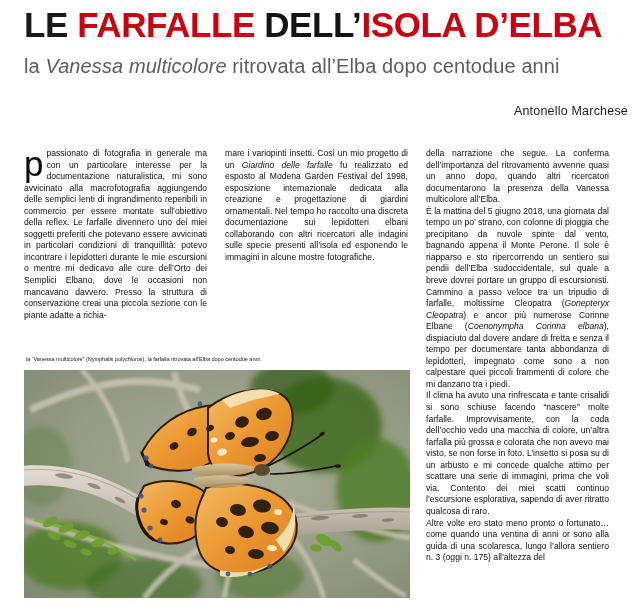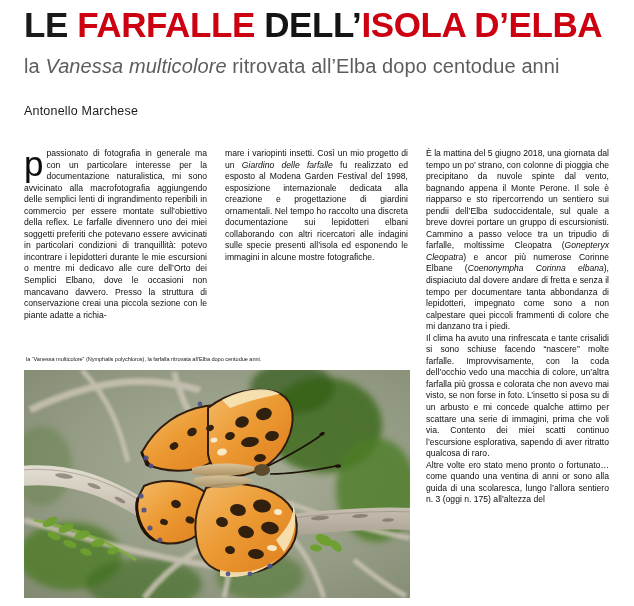--- a/index.html
+++ b/index.html
@@ -34,21 +34,21 @@
     margin-top: 12px;
     font-size: 20px;
     color: #5d5d5d;
     letter-spacing: 0.1px;
     white-space: nowrap;
   }
   .subtitle .sub-italic { font-style: italic; }
 
   .byline {
     margin-top: 26px;
-    text-align: left;
+    text-align: right;
     font-size: 12.5px;
     color: #1b1b1b;
     letter-spacing: 0.2px;
   }
 
   
   .columns {
     position: absolute;
     top: 148px;
     left: 24px;
@@ -122,20 +122,21 @@
 
   <div class="col col-short">
     <p class="dropcap-para">ppassionato di fotografia in generale ma con un particolare interesse per la documentazione naturalistica, mi sono avvicinato alla macrofotografia aggiungendo delle semplici lenti di ingrandimento reperibili in commercio per essere montate sull’obiettivo della reflex. Le farfalle divennero uno dei miei soggetti preferiti che potevano essere avvicinati in particolari condizioni di tranquillità: potevo incontrare i lepidotteri durante le mie escursioni o mentre mi dedicavo alle cure dell’Orto dei Semplici Elbano, dove le occasioni non mancavano davvero. Presso la struttura di conservazione creai una piccola sezione con le piante adatte a richia-</p>
   </div>
 
   <div class="col col-short">
     <p><span>mare i variopinti insetti. Così un mio progetto di un </span><i>Giardino delle farfalle</i><span> fu realizzato ed esposto al Modena Garden Festival del 1998, esposizione internazionale dedicata alla creazione e progettazione di giardini ornamentali. Nel tempo ho raccolto una discreta documentazione sui lepidotteri elbani collaborando con altri ricercatori alle indagini sulle specie presenti all’isola ed esponendo le immagini in alcune mostre fotografiche.</span></p>
   </div>
 
   <div class="col">
+    <p>della narrazione che segue. La conferma dell’importanza del ritrovamento avvenne quasi un anno dopo, quando altri ricercatori documentarono la presenza della Vanessa multicolore all’Elba.</p>
     <p><span>È la mattina del 5 giugno 2018, una giornata dal tempo un po’ strano, con colonne di pioggia che precipitano da nuvole spinte dal vento, bagnando appena il Monte Perone. Il sole è riapparso e sto ripercorrendo un sentiero sui pendii dell’Elba sudoccidentale, sul quale a breve dovrei portare un gruppo di escursionisti. Cammino a passo veloce tra un tripudio di farfalle, moltissime Cleopatra (</span><i>Gonepteryx Cleopatra</i><span>) e ancor più numerose Corinne Elbane (</span><i>Coenonympha Corinna elbana</i><span>), dispiaciuto dal dovere andare di fretta e senza il tempo per documentare tanta abbondanza di lepidotteri, impegnato come sono a non calpestare quei piccoli frammenti di colore che mi danzano tra i piedi.</span></p>
     <p>Il clima ha avuto una rinfrescata e tante crisalidi si sono schiuse facendo “nascere” molte farfalle. Improvvisamente, con la coda dell’occhio vedo una macchia di colore, un’altra farfalla più grossa e colorata che non avevo mai visto, se non forse in foto. L’insetto si posa su di un arbusto e mi concede qualche attimo per scattare una serie di immagini, prima che voli via. Contento dei miei scatti continuo l’escursione esplorativa, sapendo di aver ritratto qualcosa di raro.</p>
     <p>Altre volte ero stato meno pronto o fortunato… come quando una ventina di anni or sono alla guida di una scolaresca, lungo l’allora sentiero n. 3 (oggi n. 175) all’altezza del</p>
   </div>
 
 </div>
 
 <div class="caption">la “Vanessa multicolore” (Nymphalis polychloros), la farfalla ritrovata all’Elba dopo centodue anni.</div>
 
 <div class="photo">

